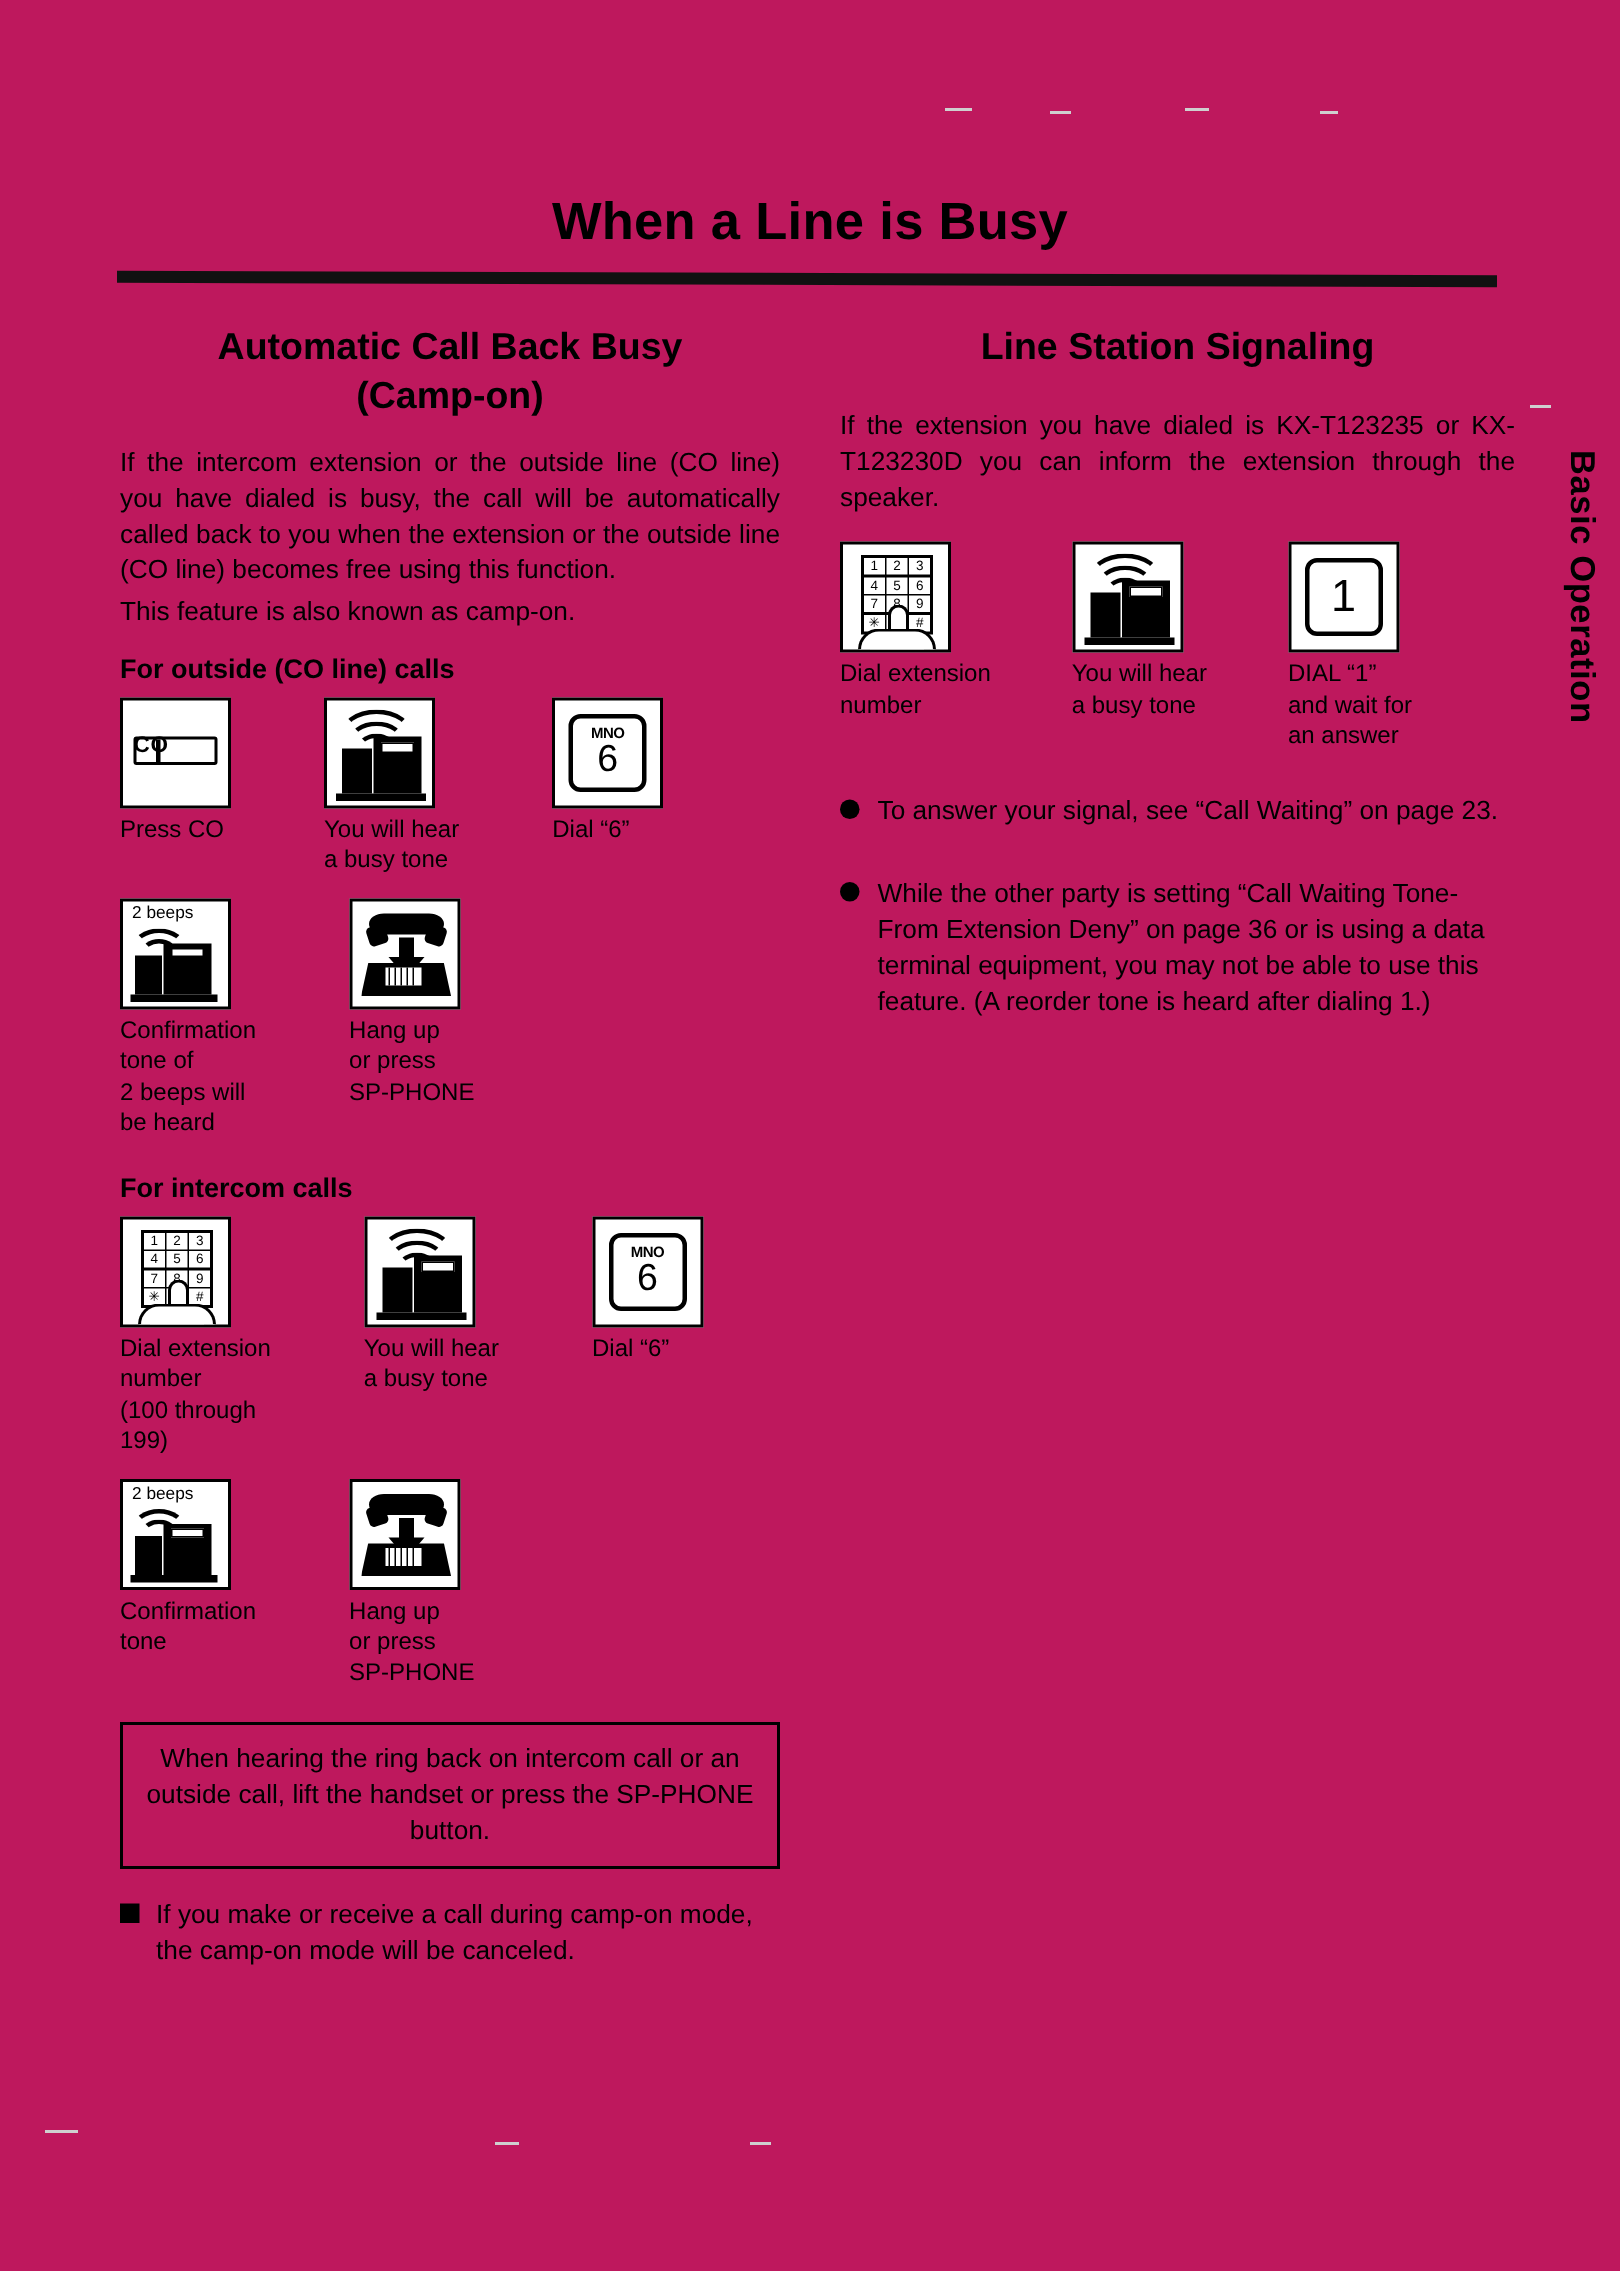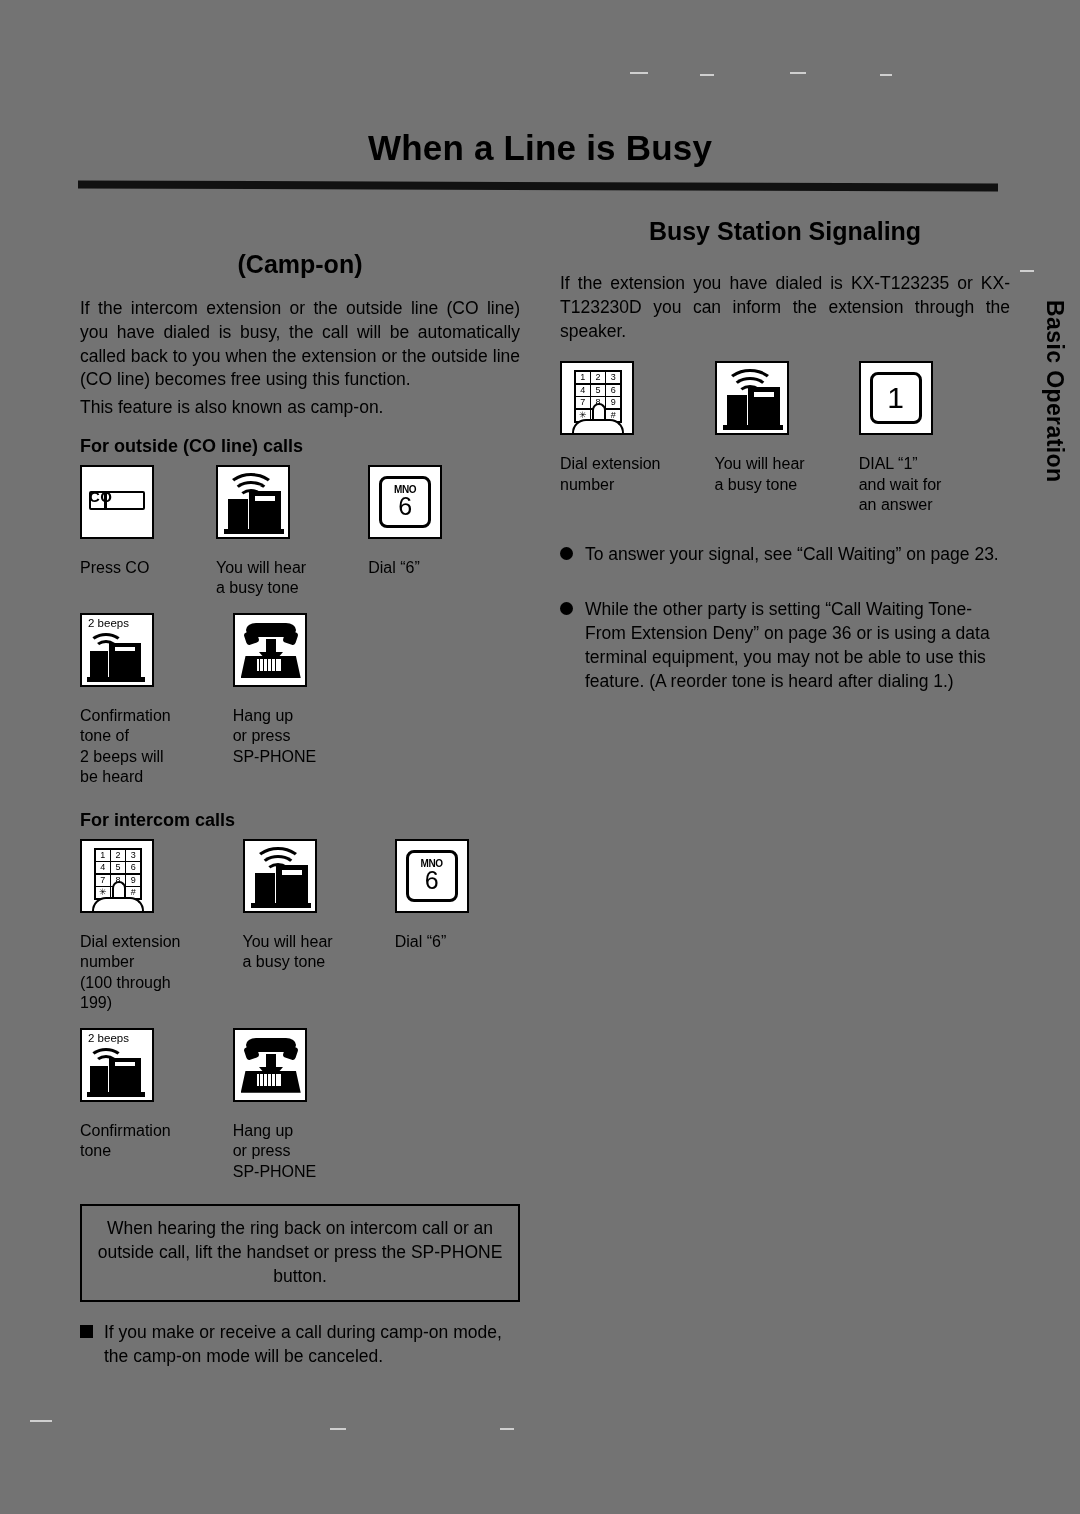--- a/index.html
+++ b/index.html
@@ -11,21 +11,21 @@
     width: 1080px;
     height: 1514px;
     position: relative;
     font-family: "Liberation Sans", sans-serif;
     color: #000000;
     overflow: hidden;
   }
   .page {
     position: absolute;
     inset: 0;
-    background: #737373;
+    background: #be185d;
   }
 
   
   .page-title {
     position: absolute;
     top: 128px;
     left: 0;
     width: 1080px;
     text-align: center;
     font-size: 35px;
@@ -85,21 +85,21 @@
     align-items: flex-start;
   }
   .step {
     display: flex;
     flex-direction: column;
     align-items: flex-start;
   }
   .step-cap {
     font-size: 16px;
     line-height: 1.28;
-    margin-top: 19px;
+    margin-top: 5px;
     white-space: pre-line;
   }
 
   .ibox {
     width: 74px;
     height: 74px;
     border: 2.5px solid #000;
     background: #fff;
     position: relative;
     box-sizing: border-box;
@@ -331,21 +331,21 @@
 <div class="page">
 
   <div class="page-title">When a Line is Busy</div>
   <div class="title-rule"></div>
 
   <div class="side-tab">Basic Operation</div>
 
   <div class="col-left">
 
     <div class="sec-head left-head">
-      <br>
+      <span>Automatic Call Back Busy</span><br>
       <span>(Camp-on)</span>
     </div>
 
     <p class="body-p">If the intercom extension or the outside line (CO line) you have dialed is busy, the call will be automatically called back to you when the extension or the outside line (CO line) becomes free using this function.</p>
     <p class="body-p nojust">This feature is also known as camp-on.</p>
 
     <div class="sub-head">For outside (CO line) calls</div>
 
     <div class="steps" style="gap:62px;">
       <div class="step">
@@ -517,21 +517,21 @@
     </div>
 
     <div class="bullet-row">
       <div class="bullet-sq"></div>
       <div class="bullet-txt">If you make or receive a call during camp-on mode, the camp-on mode will be canceled.</div>
     </div>
   </div>
 
   <div class="col-right">
 
-    <div class="sec-head" style="margin-bottom:14px;">Busy Station Signaling</div>
+    <div class="sec-head" style="margin-bottom:14px;">Line Station Signaling</div>
 
     <p class="body-p" style="margin-top:24px;">If the extension you have dialed is KX-T123235 or KX-T123230D you can inform the extension through the speaker.</p>
 
     <div class="steps" style="gap:54px;margin-top:18px;">
       <div class="step">
         <div class="ibox">
           <div class="kp">
             <span>1</span>
             <span>2</span>
             <span>3</span>

